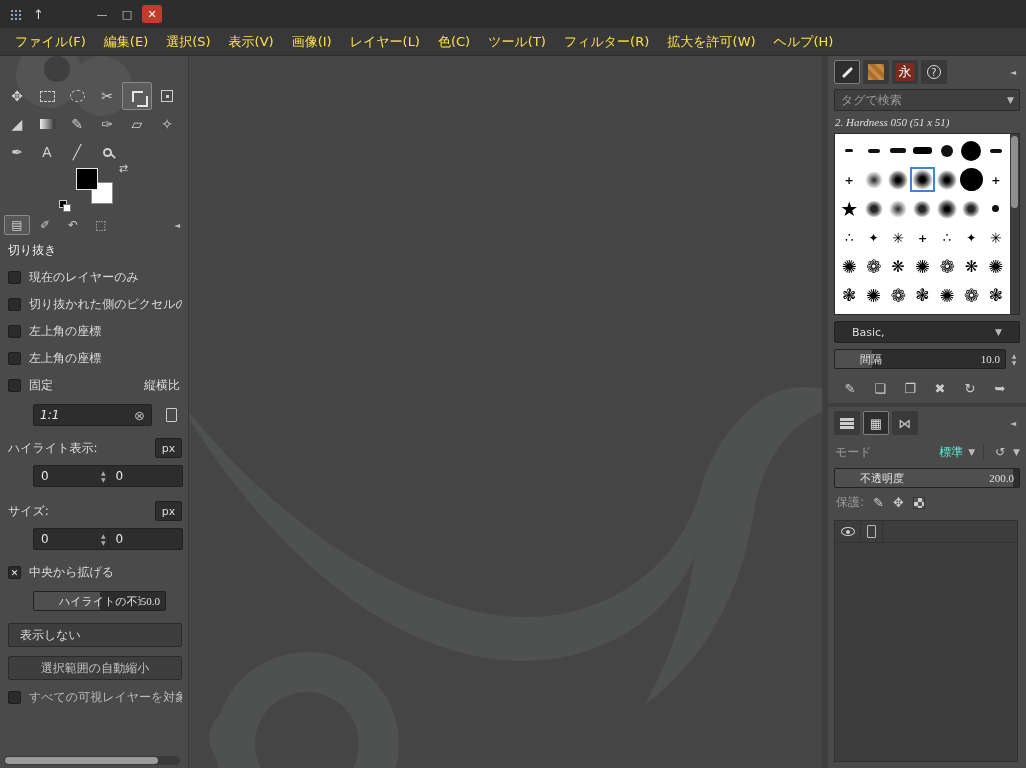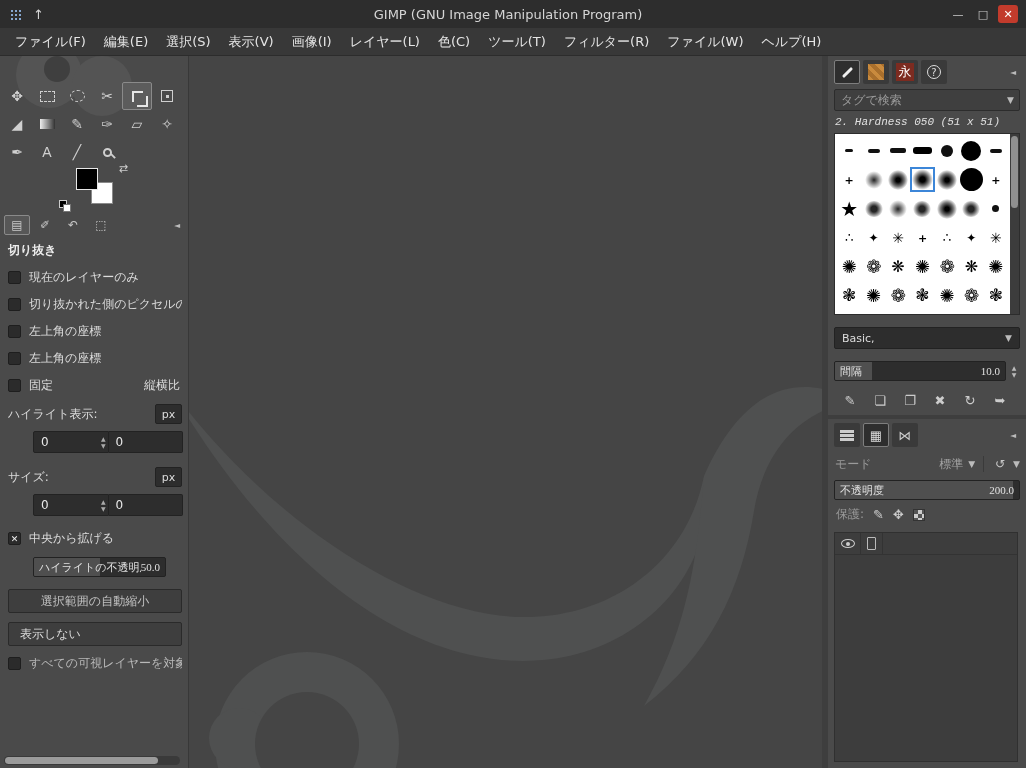--- a/index.html
+++ b/index.html
@@ -14,21 +14,21 @@
   .tb-left{display:flex;align-items:center;gap:12px;padding-left:10px;width:80px;}
   .grid-icon{width:11px;height:11px;background-image:radial-gradient(#86a7cf 1.4px,rgba(0,0,0,0) 1.5px);background-size:4px 4px;}
   .up-arrow{color:#d8d8d8;font-size:13px;line-height:1;}
   .tb-title{flex:1;text-align:center;font-size:13px;color:#d5d5d5;}
   .tb-controls{display:flex;gap:5px;padding-right:8px;align-items:center;width:90px;justify-content:flex-end;}
   .wc{width:20px;height:18px;display:flex;align-items:center;justify-content:center;font-size:11px;color:#ccc;border-radius:3px;}
   .wc-close{background:#c23b2c;color:#fff;}
 
   
   .menubar{position:absolute;top:28px;left:0;right:0;height:28px;background:#383838;border-bottom:1px solid #2c2c2c;display:flex;align-items:center;padding-left:6px;z-index:29;}
-  .menu-item{padding:5px 9px;font-size:13px;color:#e5e5e5;white-space:nowrap;}
+  .menu-item{padding:5px 9px;font-size:13px;color:#fde047;white-space:nowrap;}
 
   
   .left-col{position:absolute;top:56px;left:0;width:189px;bottom:0;background:#4a4a4a;border-right:1px solid #383838;display:flex;flex-direction:column;}
   .canvas{position:absolute;top:56px;left:189px;width:633px;bottom:0;background:#454545;overflow:hidden;}
   .right-col{position:absolute;top:56px;right:0;width:204px;bottom:0;background:#4a4a4a;border-left:6px solid #3e3e3e;display:flex;flex-direction:column;}
 
   
   .toolbox{position:relative;height:158px;flex:none;overflow:hidden;}
   .tb-c1,.tb-c2{position:absolute;border-radius:50%;background:#545454;}
   .tb-c1{top:-14px;left:16px;width:66px;height:66px;}
@@ -54,40 +54,40 @@
   .mini-colors{position:absolute;left:-13px;bottom:0;width:12px;height:12px;}
   .mini-colors::before{content:"";position:absolute;top:0;left:0;width:6px;height:6px;background:#000;border:1px solid #ccc;}
   .mini-colors::after{content:"";position:absolute;bottom:0;right:0;width:6px;height:6px;background:#fff;border:1px solid #777;}
 
   
   .opt-tabs{display:flex;align-items:center;gap:2px;padding:1px 4px;flex:none;}
   .opt-tab{width:26px;height:20px;display:flex;align-items:center;justify-content:center;color:#c8c8c8;font-size:12px;}
   .opt-tab-sel{border:1px solid #8a8a8a;background:#575757;border-radius:2px;}
   .corner-btn{margin-left:auto;color:#bbb;font-size:8px;width:14px;height:14px;display:flex;align-items:center;justify-content:center;}
   .tool-options{flex:1;padding:4px 6px 0 8px;overflow:hidden;position:relative;}
-  .opt-title{color:#ededed;margin:2px 0 10px 0;font-weight:bold;}
+  .opt-title{color:#ededed;margin:2px 0 10px 0;}
   .opt-row{display:flex;align-items:center;gap:8px;margin-bottom:10px;min-height:15px;}
   .cb{width:13px;height:13px;background:#2b2b2b;border:1px solid #1e1e1e;border-radius:2px;flex:none;display:flex;align-items:center;justify-content:center;font-size:9px;color:#f0f0f0;}
   .cb-checked::after{content:"✕";}
   .opt-label{color:#dcdcdc;white-space:nowrap;overflow:hidden;}
   .opt-label-dim{color:#b9b9b9;}
   .fixed-type{margin-left:auto;color:#dcdcdc;padding-right:2px;}
   .ratio-row{display:flex;gap:8px;margin:0 0 12px 25px;align-items:center;}
   .ratio-input{flex:1;height:22px;background:#2d2d2d;border:1px solid #222;border-radius:2px;display:flex;align-items:center;padding:0 6px;font-style:italic;color:#e8e8e8;}
   .ratio-clear{margin-left:auto;color:#bbb;font-size:13px;}
   .page-btn{width:22px;height:22px;display:flex;align-items:center;justify-content:center;}
   .page-icon{width:11px;height:14px;border:1px solid #ccc;border-radius:1px;}
   .unit-row{display:flex;align-items:center;margin-bottom:7px;}
   .unit-box{margin-left:auto;width:27px;height:20px;background:#2d2d2d;border:1px solid #222;border-radius:2px;display:flex;align-items:center;justify-content:center;font-size:11px;}
   .fields-row{display:flex;margin:0 0 14px 25px;width:150px;}
   .spin{flex:1;height:22px;background:#2d2d2d;border:1px solid #222;display:flex;align-items:center;padding-left:7px;color:#e8e8e8;position:relative;}
   .spin-first{border-radius:2px 0 0 2px;}
   .spin-last{border-radius:0 2px 2px 0;border-left:none;}
   .spin-arrows{position:absolute;right:2px;top:0;bottom:0;display:flex;flex-direction:column;justify-content:center;color:#aaa;font-size:6px;line-height:7px;}
-  .gslider{position:relative;height:20px;background:#2d2d2d;border:1px solid #222;display:flex;align-items:center;font-size:11px;overflow:hidden;border-radius:2px;}
+  .gslider{position:relative;height:20px;background:#2d2d2d;border:1px solid #222;display:flex;align-items:center;font-size:11px;overflow:hidden;border-radius:2px;padding-left:20px;}
   .gfill{position:absolute;left:0;top:0;bottom:0;background:#4f4f4f;}
   .glabel{position:relative;padding-left:5px;color:#e0e0e0;white-space:nowrap;overflow:hidden;}
   .gval{position:relative;margin-left:auto;padding-right:5px;color:#e0e0e0;font-family:Liberation Serif, serif;}
   .hl-slider{margin:0 16px 12px 25px;}
   .wbtn{height:24px;background:#3e3e3e;border:1px solid #2a2a2a;border-radius:2px;display:flex;align-items:center;margin-bottom:9px;color:#dcdcdc;padding:0 11px;}
   .wbtn-center{justify-content:center;color:#c2c2c2;}
   .hscroll{position:absolute;bottom:3px;left:4px;width:176px;height:9px;border-radius:5px;background:#3a3a3a;flex:none;}
   .hthumb{position:absolute;left:1px;top:1px;bottom:1px;width:87%;border-radius:4px;background:#9b9b9b;}
 
   
@@ -97,21 +97,21 @@
   .ptab-sel{background:#2e2e2e;border:1px solid #7e7e7e;}
   .brush-stroke{width:13px;height:3px;background:#eee;border-radius:2px;transform:rotate(-45deg);}
   .pattern-thumb{width:16px;height:16px;background:repeating-linear-gradient(45deg,#c98a3d 0 4px,#a96f2c 4px 8px);}
   .font-thumb{color:#fff;font-size:13px;background:#7c2b20;width:18px;height:18px;display:flex;align-items:center;justify-content:center;}
   .help-thumb{width:14px;height:14px;border:1px solid #ddd;border-radius:50%;color:#ddd;font-size:10px;display:flex;align-items:center;justify-content:center;}
   .search-row{position:relative;margin-bottom:5px;}
   .search-input{width:100%;height:22px;background:#3f3f3f;border:1px solid #2c2c2c;border-radius:2px;color:#ddd;font-size:12px;padding:0 18px 0 6px;outline:none;}
   .search-input::placeholder{color:#9a9a9a;}
   .chev{color:#bbb;font-size:9px;}
   .search-chev{position:absolute;right:6px;top:6px;}
-  .brush-name{font-family:Liberation Mono, monospace;font-style:italic;font-size:11px;color:#e0e0e0;margin:3px 0 5px 1px;white-space:nowrap;overflow:hidden;}
+  .brush-name{font-family:Liberation Serif, serif;font-style:italic;font-size:11px;color:#e0e0e0;margin:3px 0 5px 1px;white-space:nowrap;overflow:hidden;}
   .brush-grid-wrap{position:relative;background:#fff;height:182px;border:1px solid #2c2c2c;overflow:hidden;}
   .brush-grid{display:grid;grid-template-columns:repeat(7,1fr);grid-auto-rows:29px;padding:2px;margin-right:9px;height:100%;overflow:hidden;}
   .bcell{display:flex;align-items:center;justify-content:center;color:#000;}
   .vscroll{position:absolute;right:0;top:0;bottom:0;width:9px;background:#3c3c3c;}
   .vthumb{position:absolute;left:1px;right:1px;top:2px;height:72px;background:#8f8f8f;border-radius:4px;}
   .bc-dash-xs{width:8px;height:3px;background:#111;border-radius:2px;}
   .bc-dash-sm{width:12px;height:4px;background:#111;border-radius:2px;}
   .bc-dash-md{width:16px;height:5px;background:#111;border-radius:2px;}
   .bc-dash-lg{width:19px;height:7px;background:#000;border-radius:3px;}
   .bc-dot-sm{width:7px;height:7px;background:#111;border-radius:50%;}
@@ -124,36 +124,36 @@
   .bc-fuzzy{width:18px;height:16px;border-radius:50%;background:radial-gradient(circle,rgba(0,0,0,.85) 25%,rgba(0,0,0,.35) 55%,rgba(0,0,0,0) 75%);}
   .bc-star::after{content:"★";font-size:20px;line-height:1;}
   .bc-plus::after{content:"+";font-size:11px;font-weight:bold;}
   .bc-scatter::after{content:"∴";font-size:13px;}
   .bc-sparks::after{content:"✦";font-size:12px;}
   .bc-aster::after{content:"✳";font-size:14px;}
   .bc-ball::after{content:"✺";font-size:18px;line-height:1;}
   .bc-flower::after{content:"❁";font-size:18px;line-height:1;}
   .bc-snow::after{content:"❋";font-size:16px;line-height:1;}
   .bc-texture::after{content:"❃";font-size:17px;line-height:1;}
-  .tagdrop{height:22px;background:#2d2d2d;border:1px solid #222;border-radius:2px;display:flex;align-items:center;padding:0 7px;font-size:11px;color:#ddd;margin:12px 0;}
+  .tagdrop{height:22px;background:#2d2d2d;border:1px solid #222;border-radius:2px;display:flex;align-items:center;padding:0 17px;font-size:11px;color:#ddd;margin:6px 0;}
   .tagdrop .chev{margin-left:auto;}
   .spacing-row{display:flex;gap:2px;align-items:center;margin-bottom:5px;}
   .spacing-row .gslider{flex:1;}
   .stepper{width:12px;height:20px;display:flex;flex-direction:column;align-items:center;justify-content:center;color:#bbb;font-size:6px;line-height:7px;}
   .brush-toolbar{display:flex;justify-content:space-between;padding:4px 8px 3px 4px;}
   .bt-btn{width:24px;height:20px;display:flex;align-items:center;justify-content:center;color:#ccc;font-size:13px;}
 
   .layers-panel{flex:1;min-height:0;padding:4px 6px 6px 6px;display:flex;flex-direction:column;}
   .stack-icon{width:14px;height:12px;position:relative;}
   .stack-icon::before{content:"";position:absolute;left:0;top:1px;width:14px;height:3px;background:#ccc;box-shadow:0 4px 0 #ccc,0 8px 0 #ccc;}
   .chan-icon::after{content:"▦";color:#ddd;font-size:13px;}
   .path-icon::after{content:"⋈";color:#ccc;font-size:13px;}
   .mode-row{display:flex;align-items:center;gap:5px;margin:3px 0 7px 1px;}
   .dim{color:#9a9a9a;}
-  .mode-value{margin-left:auto;color:#a3a3a3;}
+  .mode-value{margin-left:auto;color:#5eead4;}
   .vsep{width:1px;height:16px;background:#3a3a3a;margin:0 3px;}
   .small-btn{color:#c8c8c8;font-size:12px;display:flex;align-items:center;justify-content:center;width:16px;height:18px;}
   .lock-row{display:flex;align-items:center;gap:9px;color:#9a9a9a;margin:6px 0 9px 2px;}
   .lock-ic{color:#ccc;font-size:13px;}
   .checker{width:12px;height:12px;background:repeating-conic-gradient(#ccc 0 90deg,#555 0 180deg) 0 0/8px 8px;border:1px solid #333;}
   .layer-list{flex:1;background:#3d3d3d;border:1px solid #303030;margin-right:2px;}
   .layer-row{height:22px;border-bottom:1px solid #333;display:flex;align-items:stretch;}
   .eye-cell{width:26px;border-right:1px solid #333;display:flex;align-items:center;justify-content:center;}
   .eye{width:14px;height:9px;border:1px solid #ccc;border-radius:50%;position:relative;}
   .eye::after{content:"";position:absolute;left:4px;top:1.5px;width:4px;height:4px;border-radius:50%;background:#ccc;}
@@ -161,21 +161,20 @@
   .frame-icon{width:9px;height:13px;border:1px solid #bbb;border-radius:1px;}
 </style>
 </head>
 <body>
 
 <div class="titlebar">
   <div class="tb-left">
     <span class="grid-icon"></span>
     <span class="up-arrow">↑</span>
   </div>
-  <div class="tb-title">GIMP (GNU Image Manipulation Program)</div>
   <div class="tb-controls">
     <span class="wc">—</span>
     <span class="wc">□</span>
     <span class="wc wc-close">✕</span>
   </div>
 </div>
 
 <div class="menubar">
 
     <span class="menu-item">ファイル(F)</span>
@@ -189,21 +188,21 @@
     <span class="menu-item">画像(I)</span>
 
     <span class="menu-item">レイヤー(L)</span>
 
     <span class="menu-item">色(C)</span>
 
     <span class="menu-item">ツール(T)</span>
 
     <span class="menu-item">フィルター(R)</span>
 
-    <span class="menu-item">ファイル(W)</span>
+    <span class="menu-item">拡大を許可(W)</span>
 
     <span class="menu-item">ヘルプ(H)</span>
   </div>
 
 <div class="left-col">
 
   <div class="toolbox">
     <div>
       <span class="tb-c1"></span>
         <span class="tb-c2"></span>
@@ -294,20 +293,29 @@
       <span class="cb"></span>
       <span class="opt-label">左上角の座標</span>
     </div>
 
     <div class="opt-row">
       <span class="cb"></span>
       <span class="opt-label">固定</span>
       <span class="fixed-type">縦横比</span>
     </div>
 
+    <div class="ratio-row">
+      <div class="ratio-input">
+        <span>1:1</span>
+        <span class="ratio-clear">⊗</span>
+      </div>
+      <span class="page-btn">
+          <span class="page-icon"></span>
+        </span>
+    </div>
 
     <div class="unit-row">
       <span class="opt-label">ハイライト表示:</span>
       <span class="unit-box">px</span>
     </div>
     <div class="fields-row">
       <div class="spin spin-first">
         <span>0</span>
         <span class="spin-arrows">
             <span>▲</span>
@@ -340,22 +348,22 @@
       <span class="cb cb-checked"></span>
       <span class="opt-label">中央から拡げる</span>
     </div>
 
     <div class="gslider hl-slider">
       <span class="gfill" style="width:50%"></span>
       <span class="glabel">ハイライトの不透明度</span>
       <span class="gval">50.0</span>
     </div>
 
+    <div class="wbtn">表示しない</div>
     <div class="wbtn wbtn-center">選択範囲の自動縮小</div>
-    <div class="wbtn">表示しない</div>
 
     <div class="opt-row">
       <span class="cb"></span>
       <span class="opt-label opt-label-dim">すべての可視レイヤーを対象に</span>
     </div>
   </div>
 
   <div class="hscroll">
     <span class="hthumb"></span>
   </div>

